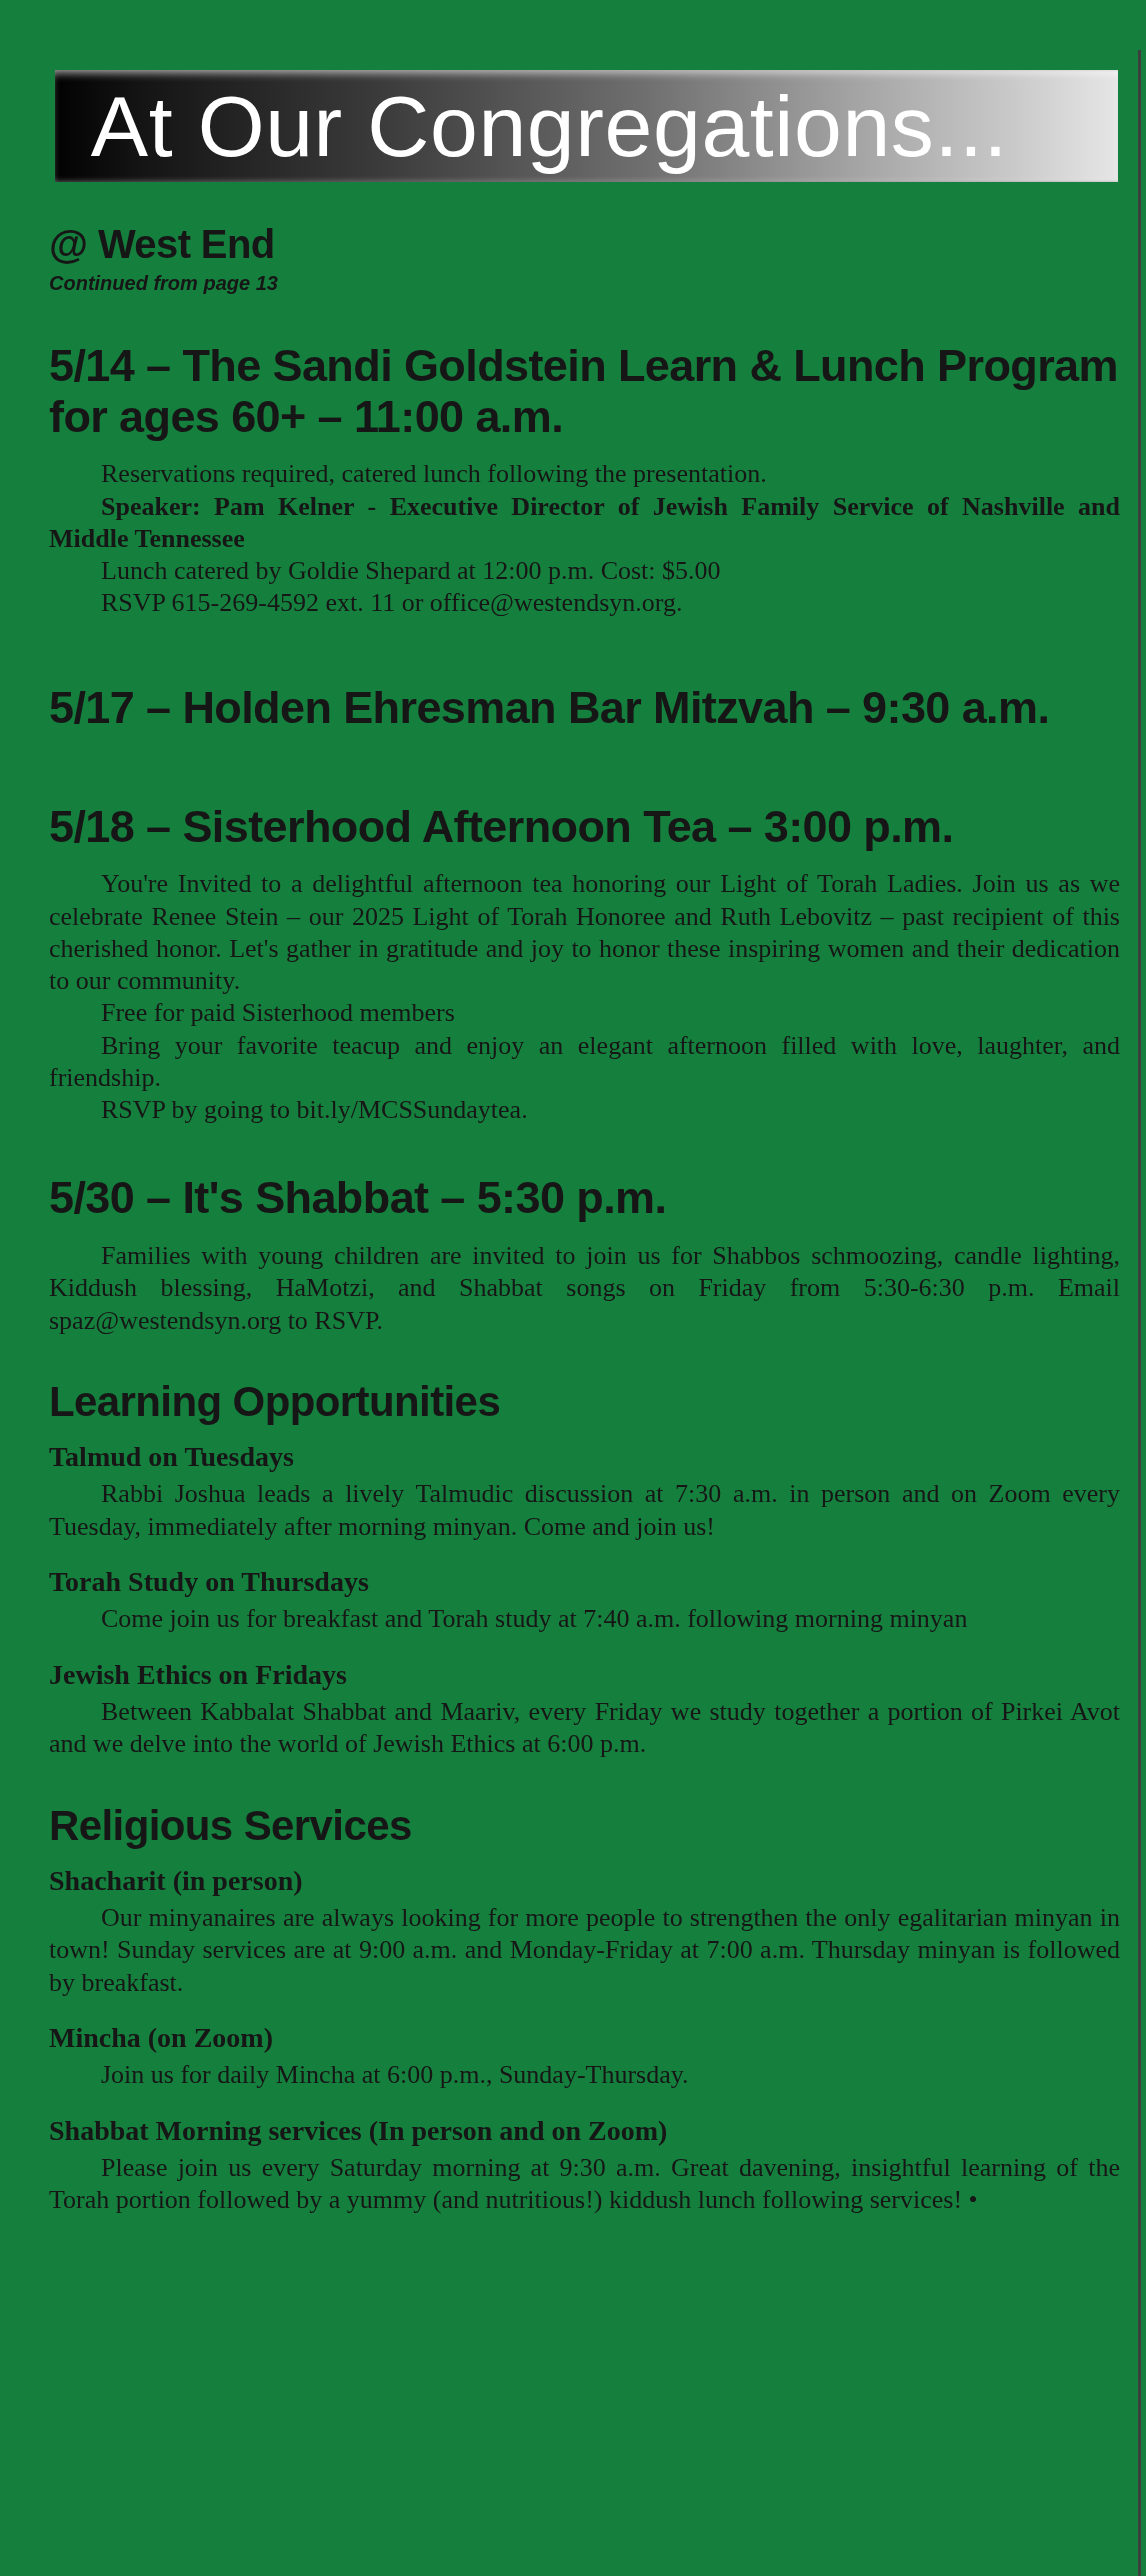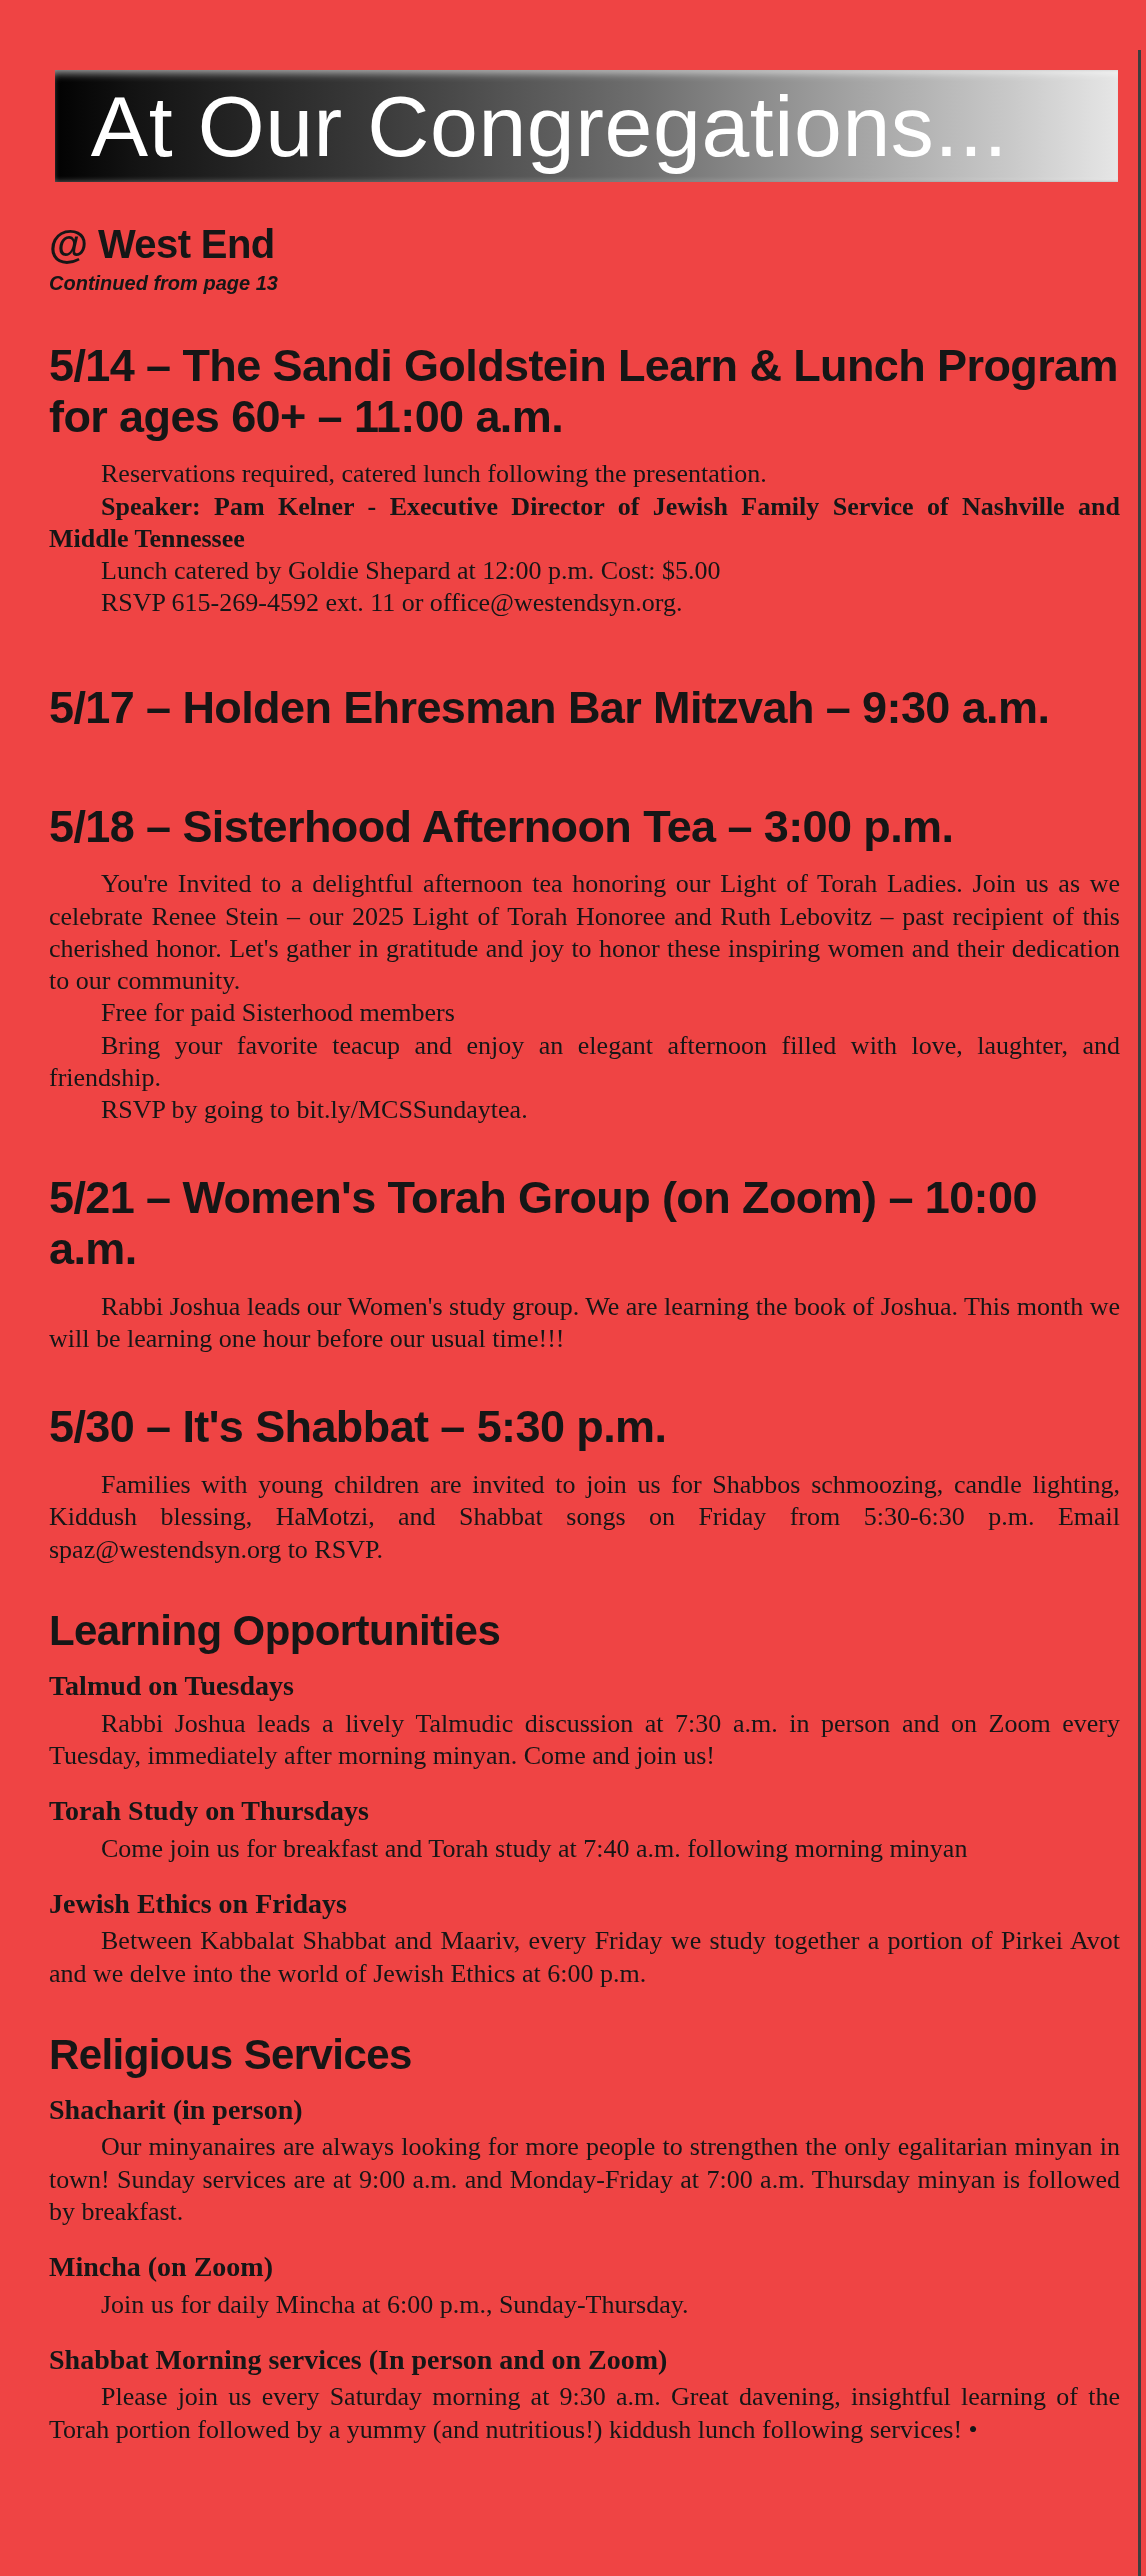--- a/index.html
+++ b/index.html
@@ -2,21 +2,21 @@
 <html lang="en" style="font-size:9.2px"><head>
 <meta charset="utf-8">
 <style>
   html, body { margin: 0; padding: 0; background: #ffffff; }
   body { width: 1146px; font-family: "Liberation Serif", serif; color: #161616; }
 
   .page {
     position: relative;
     width: 1146px;
     height: 2576px;
-    background: #ef4444;
+    background: #15803d;
     overflow: hidden;
     box-sizing: border-box;
     padding: 70px 26px 0 49px;
   }
 
   
   .v-rule {
     position: absolute;
     left: 1138px;
     top: 50px;
@@ -140,26 +140,20 @@
   <div class="event" style="margin-top:68px;">
     <h2 class="event-heading">5/18 – Sisterhood Afternoon Tea – 3:00 p.m.</h2>
     <div class="paras">
       <p class="body-para">You're Invited to a delightful afternoon tea honoring our Light of Torah Ladies. Join us as we celebrate Renee Stein – our 2025 Light of Torah Honoree and Ruth Lebovitz – past recipient of this cherished honor. Let's gather in gratitude and joy to honor these inspiring women and their dedication to our community.</p>
       <p class="body-para">Free for paid Sisterhood members</p>
       <p class="body-para">Bring your favorite teacup and enjoy an elegant afternoon filled with love, laughter, and friendship.</p>
       <p class="body-para">RSVP by going to bit.ly/MCSSundaytea.</p>
     </div>
   </div>
 
-  <div class="event">
-    <h2 class="event-heading">5/21 – Women's Torah Group (on Zoom) – 10:00 a.m.</h2>
-    <div class="paras">
-      <p class="body-para">Rabbi Joshua leads our Women's study group. We are learning the book of Joshua. This month we will be learning one hour before our usual time!!!</p>
-    </div>
-  </div>
 
   <div class="event">
     <h2 class="event-heading">5/30 – It's Shabbat – 5:30 p.m.</h2>
     <div class="paras">
       <p class="body-para">Families with young children are invited to join us for Shabbos schmoozing, candle lighting, Kiddush blessing, HaMotzi, and Shabbat songs on Friday from 5:30-6:30 p.m. Email spaz@westendsyn.org to RSVP.</p>
     </div>
   </div>
 
   <div class="section">
     <h2 class="section-heading">Learning Opportunities</h2>

